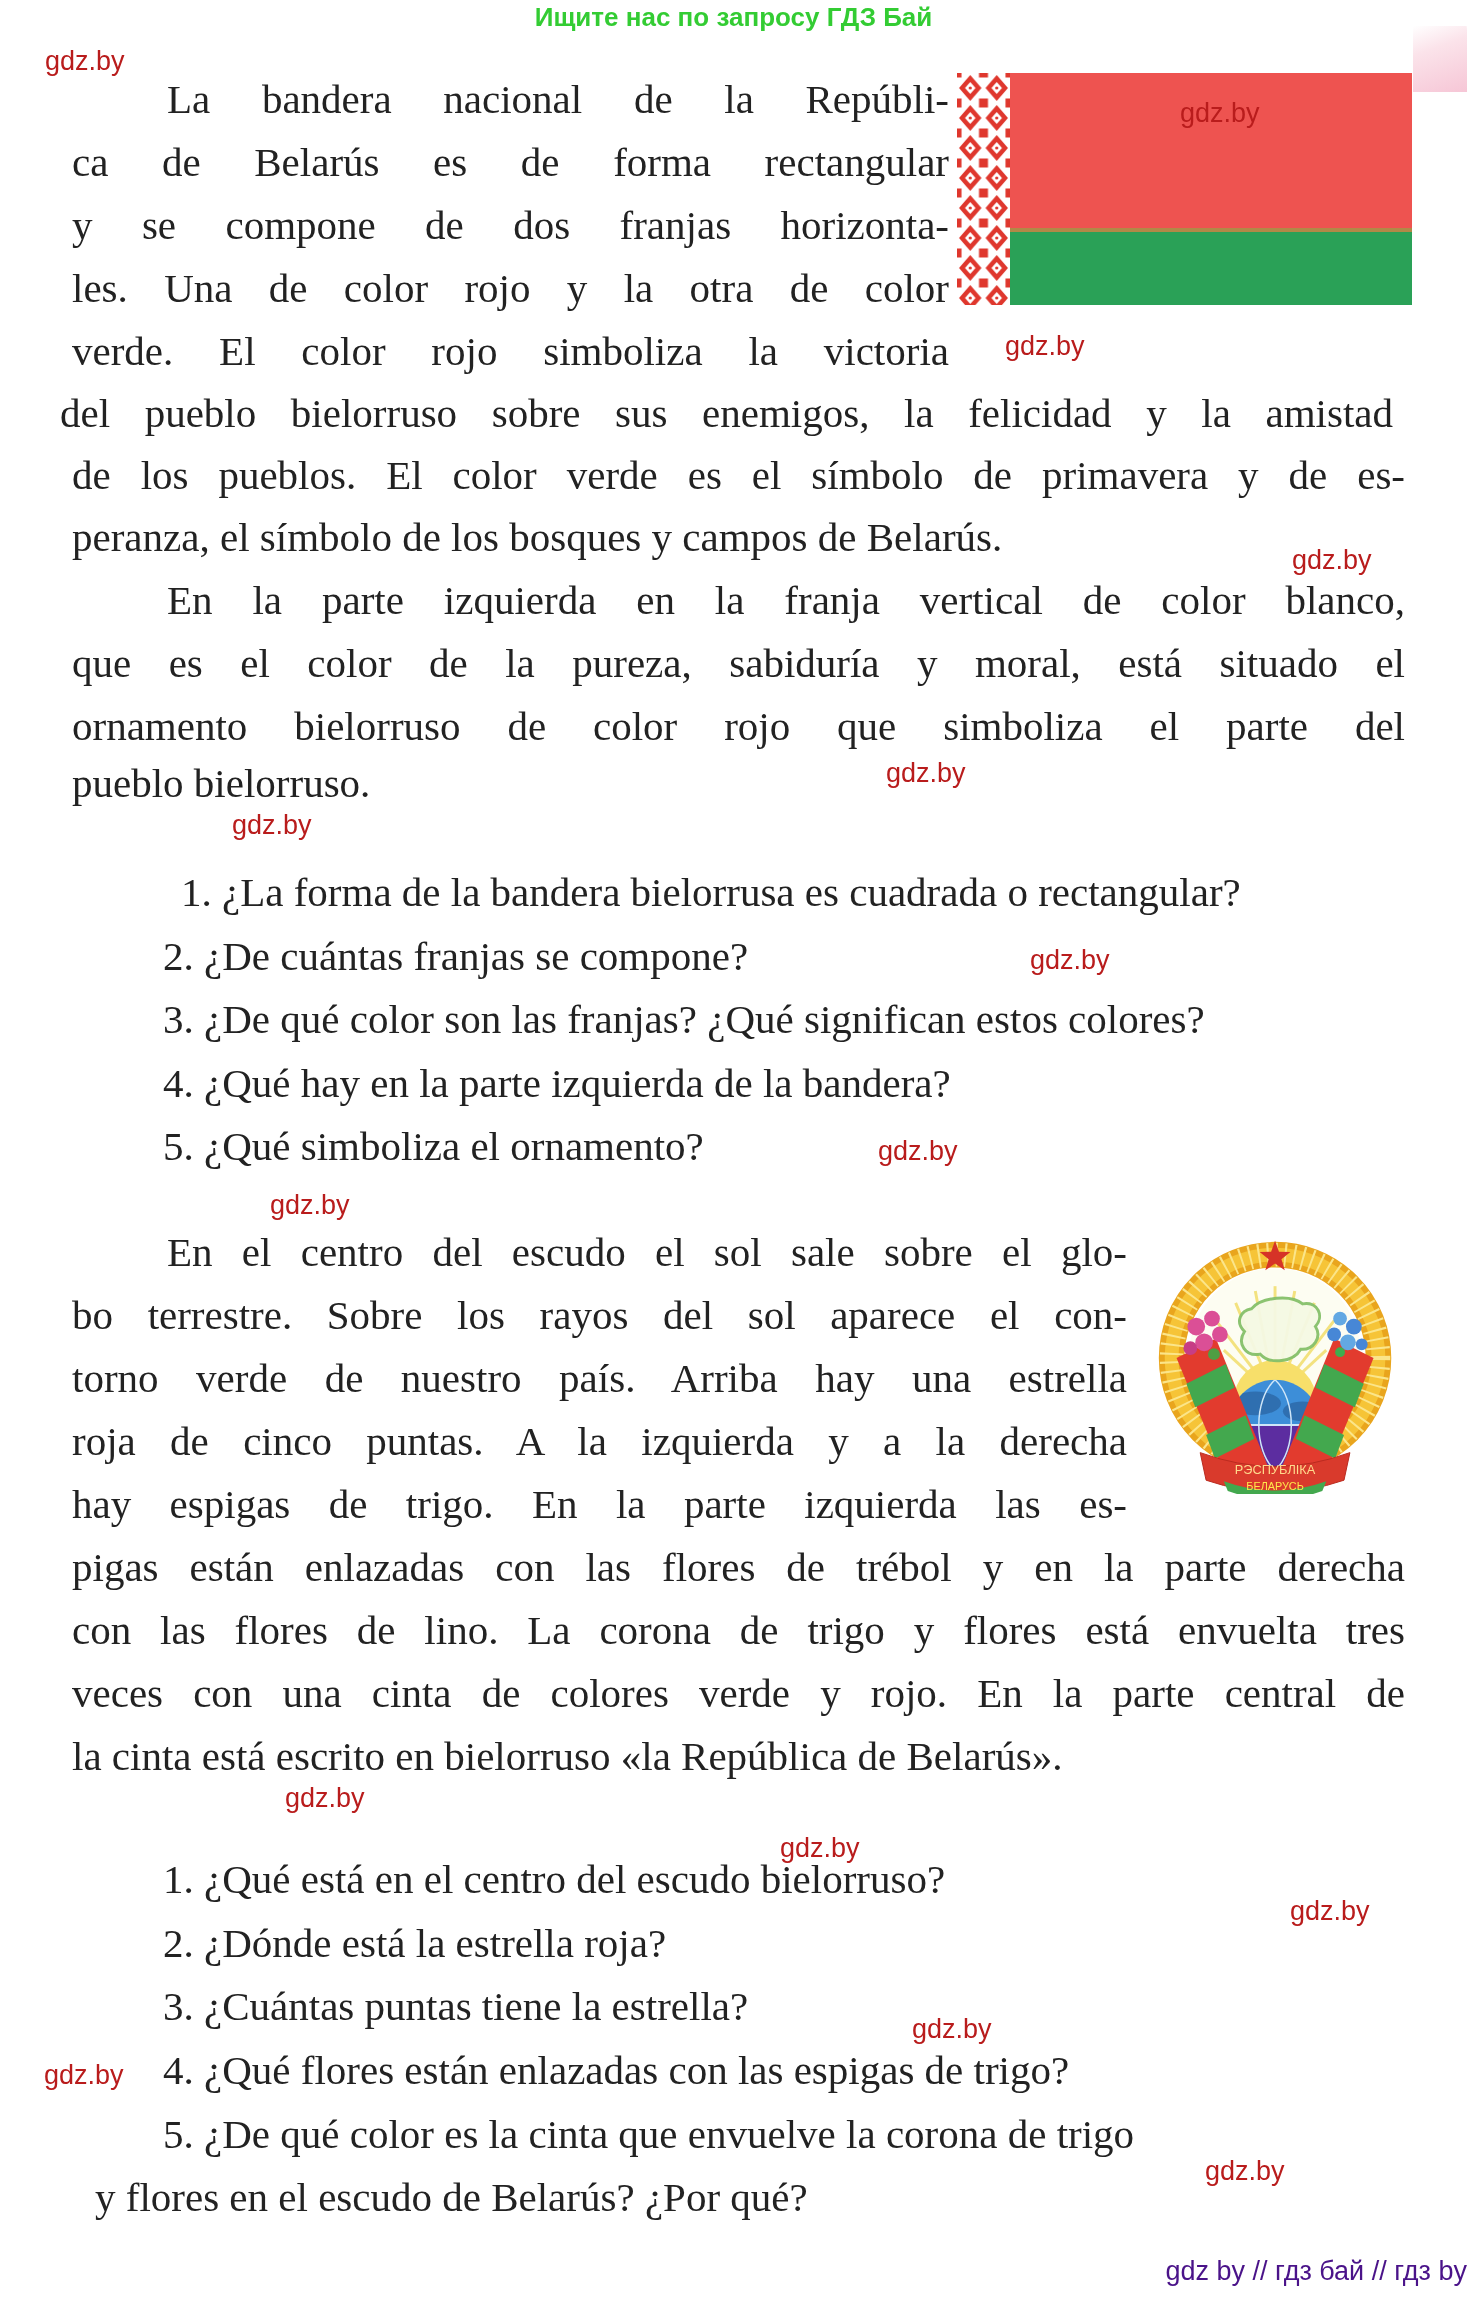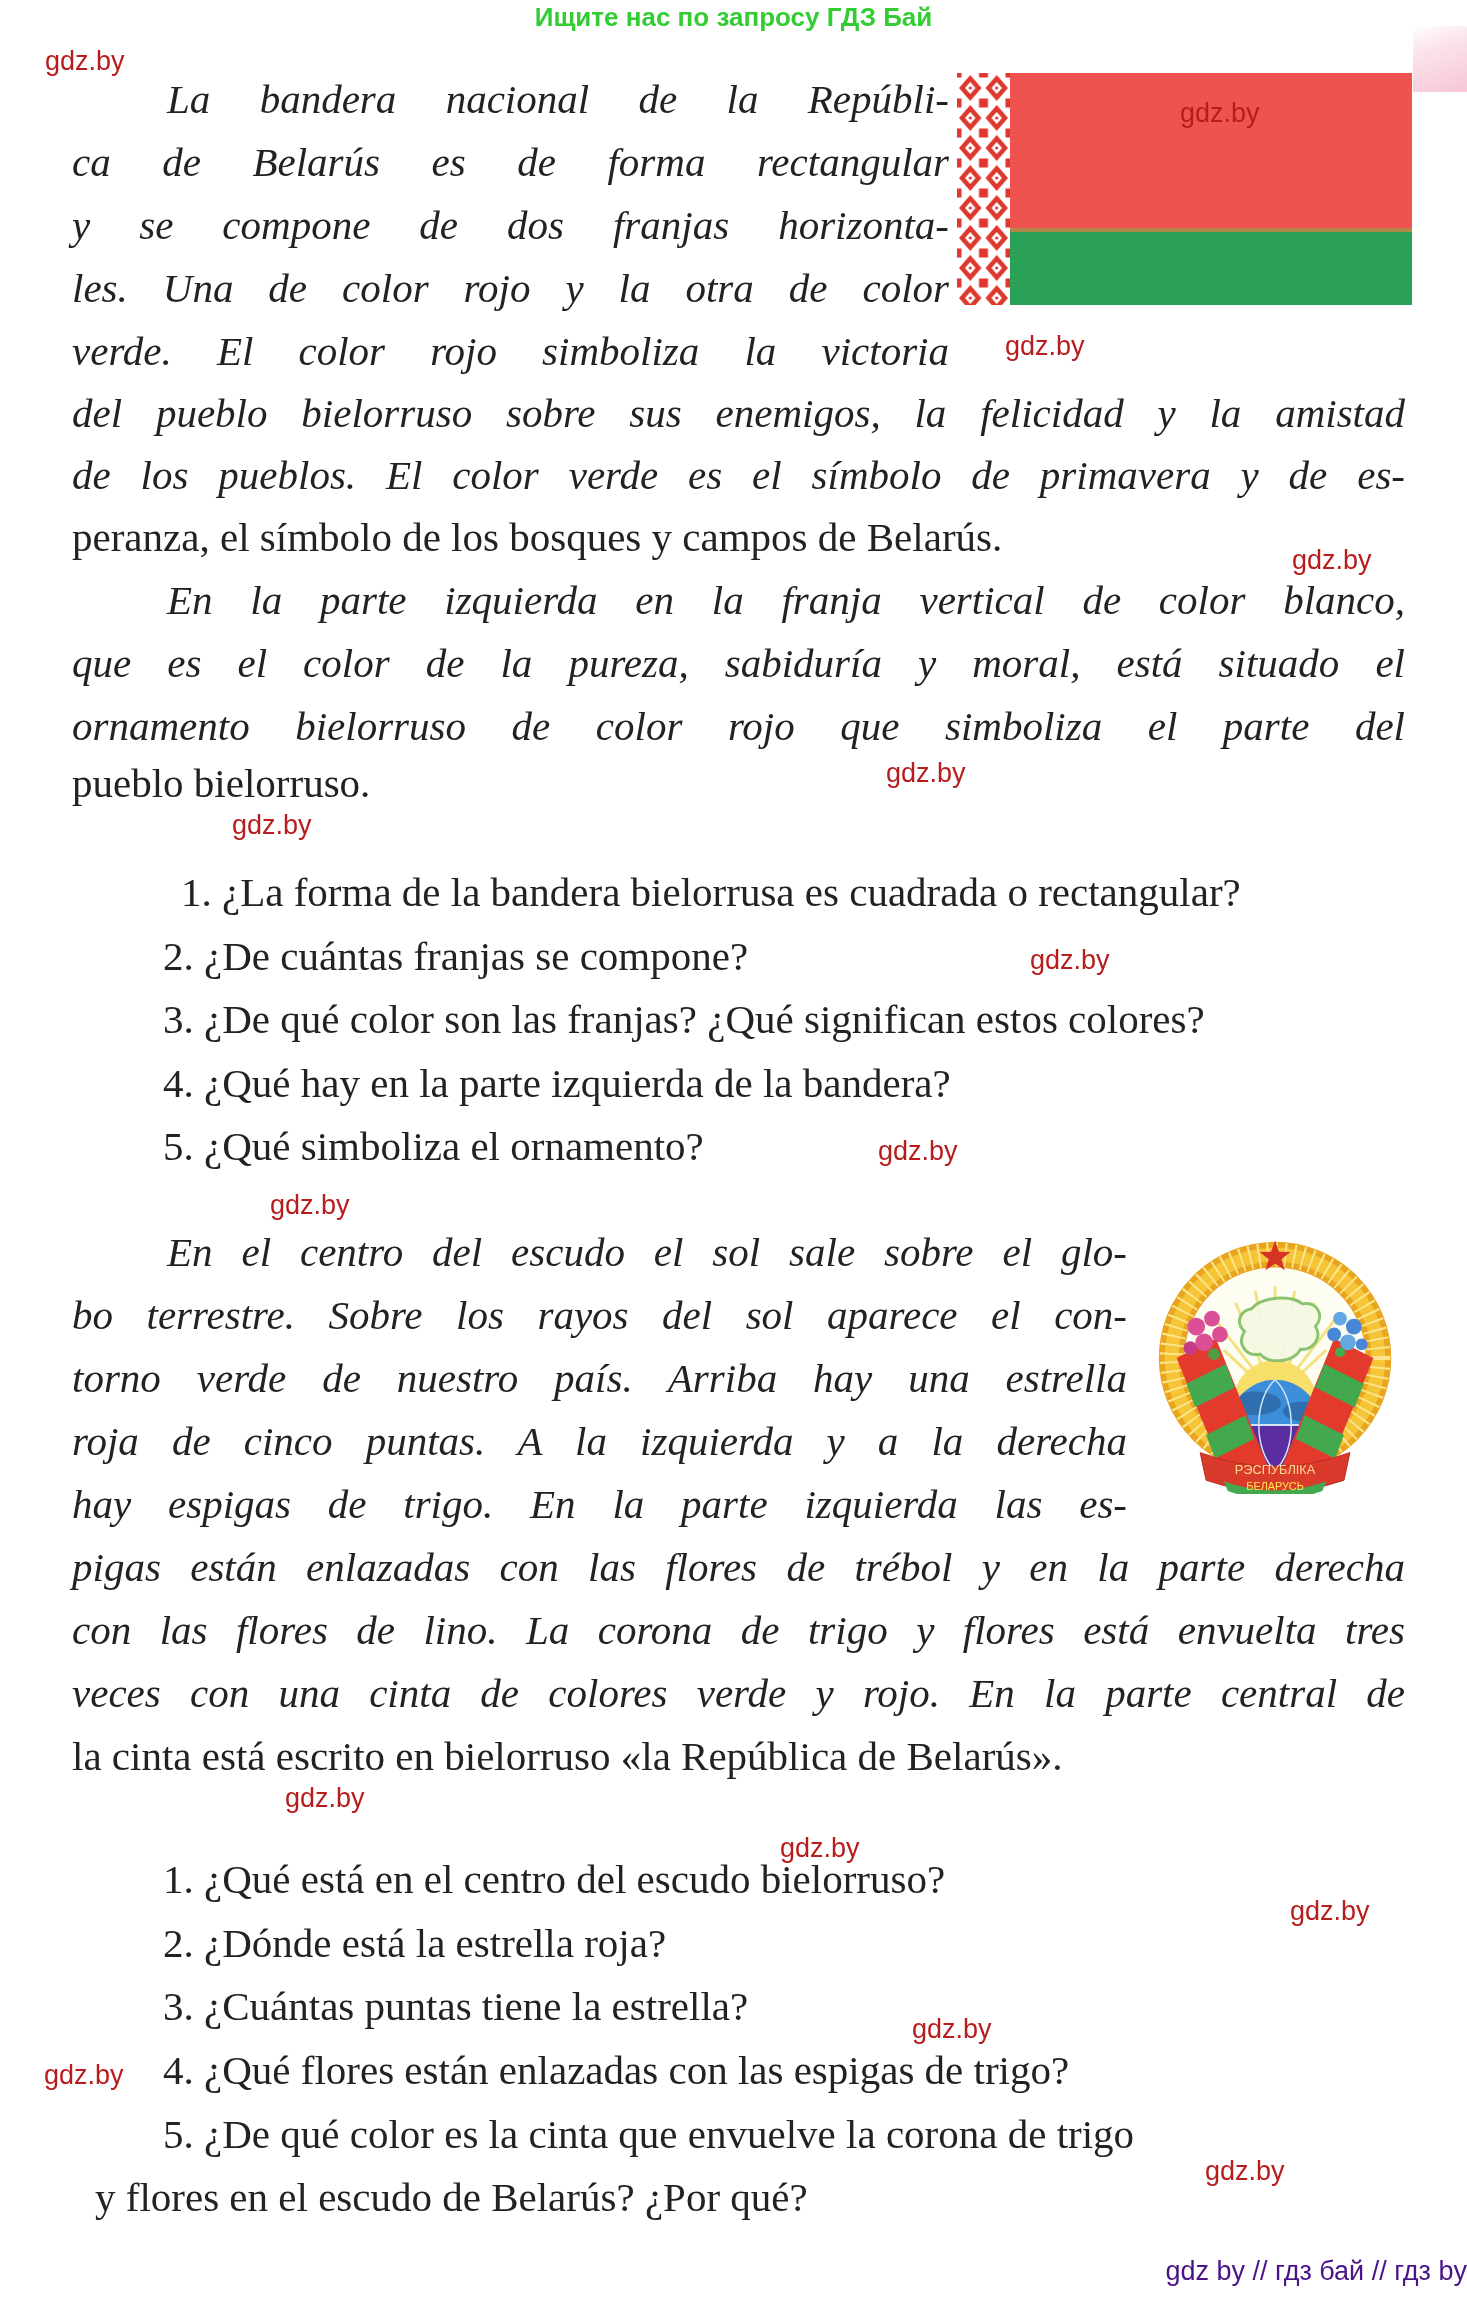--- a/index.html
+++ b/index.html
@@ -3,21 +3,21 @@
 <meta charset="utf-8">
 <style>
   html,body { margin:0; padding:0; background:#ffffff; }
   .page { position:relative; width:1467px; height:2297px; background:#ffffff; overflow:hidden;
           font-family:"Liberation Serif", serif;border-radius:30px; }
 
   .site-header { position:absolute; top:2px; left:0; right:0; text-align:center;
           font-family:"Liberation Sans", sans-serif; font-size:26px; font-weight:bold; }
 
   .tl { position:absolute; font-size:41px; color:#222222; white-space:nowrap; line-height:1.15; }
-  .tl.just { white-space:normal; text-align:justify; text-align-last:justify;font-style:italic; }
+  .tl.just { white-space:normal; text-align:justify; text-align-last:justify; }
 
   .wm { position:absolute; font-family:"Liberation Sans", sans-serif; font-size:27px;
         color:#b91c1c; white-space:nowrap; line-height:1; }
 
   .flag { position:absolute; left:957px; top:73px; width:455px; height:232px; display:flex; }
   .flag-ornament { width:53px; height:100%; background:#ffffff; flex:0 0 auto; }
   .flag-fields { flex:1 1 auto; display:flex; flex-direction:column; }
   .flag-red { height:155px; }
   .flag-divider { height:4px; }
   .flag-green { flex:1 1 auto; }
@@ -139,21 +139,21 @@
 
     <polygon fill="#d63327" points="132,9 136,20.1 147.6,20.4 138.5,27.6 141.9,38.8 132,32.1 122.1,38.8 125.5,27.6 116.4,20.4 128,20.1"></polygon>
   </svg>
 
   <div class="footer" style="color: rgb(74, 19, 137);">gdz by  //  гдз бай  //  гдз by</div>
 <div class="tl just" style="left: 72px; top: 76px; width: 877px; text-indent: 95px;">La bandera nacional de la Repúbli-</div>
     <div class="tl just" style="left: 72px; top: 139px; width: 877px;">ca de Belarús es de forma rectangular</div>
     <div class="tl just" style="left: 72px; top: 202px; width: 877px;">y se compone de dos franjas horizonta-</div>
     <div class="tl just" style="left: 72px; top: 265px; width: 877px;">les. Una de color rojo y la otra de color</div>
     <div class="tl just" style="left: 72px; top: 328px; width: 877px;">verde. El color rojo simboliza la victoria</div>
-    <div class="tl just" style="left: 72px; top: 390px; width: 1333px;">del pueblo bielorruso sobre sus enemigos, la felicidad y la amistad</div>
+    <div class="tl just" style="left: 60px; top: 390px; width: 1333px;">del pueblo bielorruso sobre sus enemigos, la felicidad y la amistad</div>
     <div class="tl just" style="left: 72px; top: 452px; width: 1333px;">de los pueblos. El color verde es el símbolo de primavera y de es-</div>
     <div class="tl" style="left: 72px; top: 514px;">peranza, el símbolo de los bosques y campos de Belarús.</div>
     <div class="tl just" style="left: 72px; top: 577px; width: 1333px; text-indent: 95px;">En la parte izquierda en la franja vertical de color blanco,</div>
     <div class="tl just" style="left: 72px; top: 640px; width: 1333px;">que es el color de la pureza, sabiduría y moral, está situado el</div>
     <div class="tl just" style="left: 72px; top: 703px; width: 1333px;">ornamento bielorruso de color rojo que simboliza el parte del</div>
     <div class="tl" style="left: 72px; top: 760px;">pueblo bielorruso.</div>
     <div class="tl just" style="left: 72px; top: 1229px; width: 1055px; text-indent: 95px;">En el centro del escudo el sol sale sobre el glo-</div>
     <div class="tl just" style="left: 72px; top: 1292px; width: 1055px;">bo terrestre. Sobre los rayos del sol aparece el con-</div>
     <div class="tl just" style="left: 72px; top: 1418px; width: 1055px;">roja de cinco puntas. A la izquierda y a la derecha</div>
     <div class="tl just" style="left: 72px; top: 1355px; width: 1055px;">torno verde de nuestro país. Arriba hay una estrella</div>

